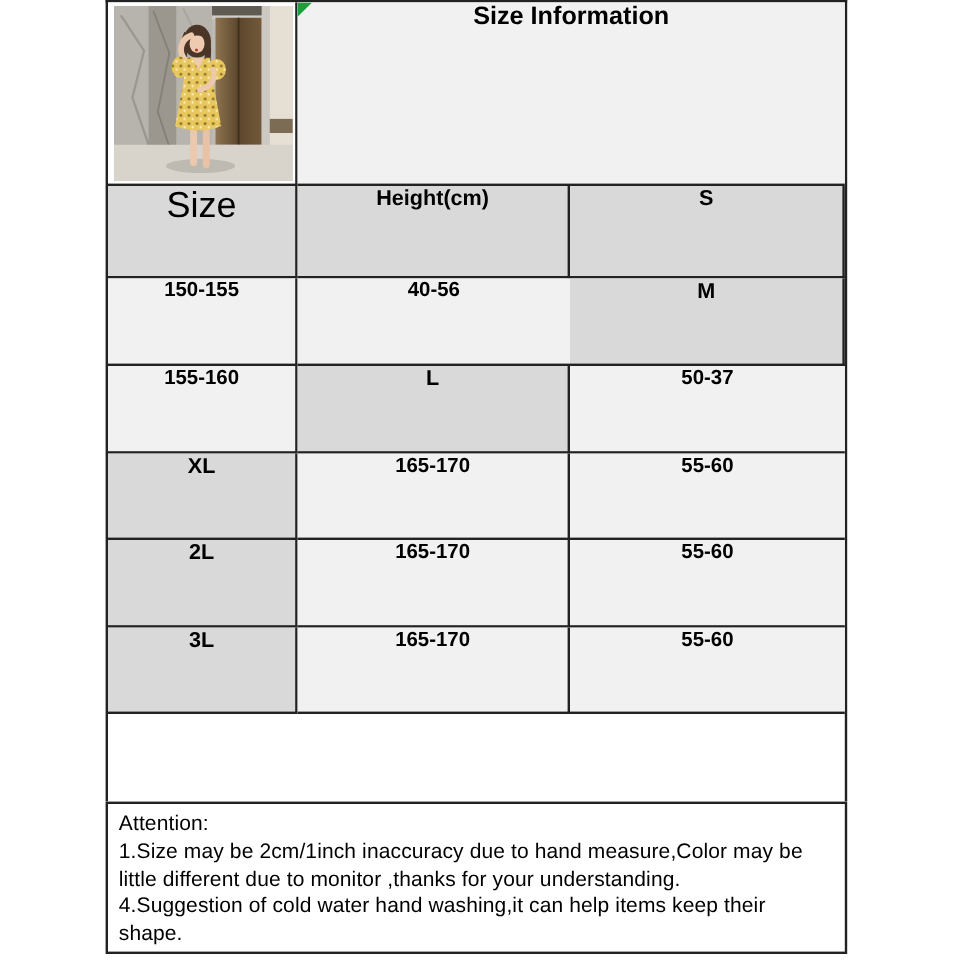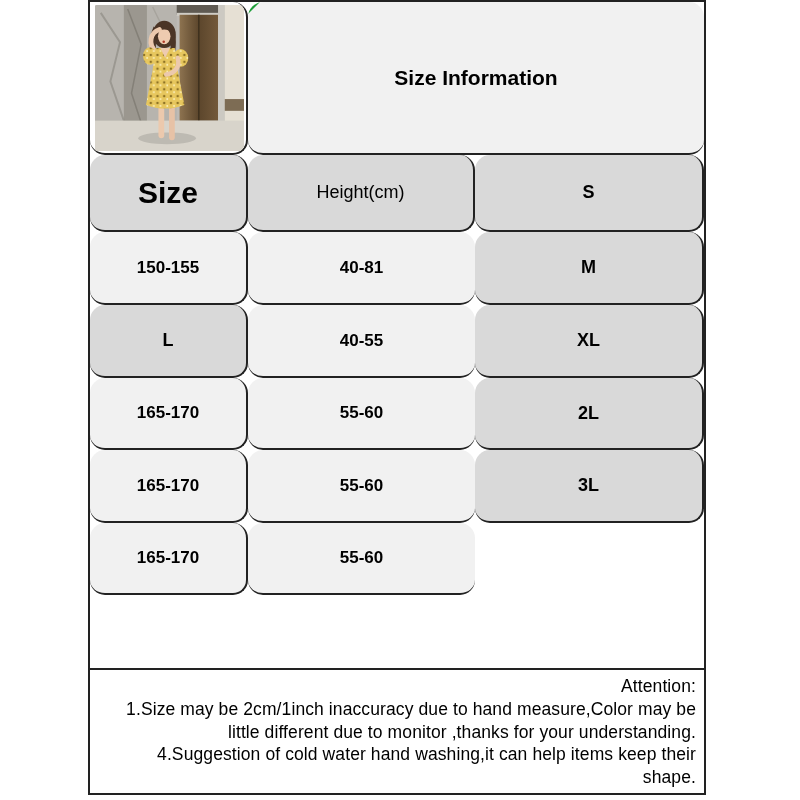--- a/index.html
+++ b/index.html
@@ -21,51 +21,51 @@
     display:grid;
     grid-template-columns:158px 227px 229px;
     grid-template-rows:153px 77px 73px 73px 72px 73px 72px 73px;
     border:2px solid var(--border);
     border-bottom:none;
     background:var(--page-bg);
   }
   .cell{
     border-right:2px solid var(--border);
     border-bottom:2px solid var(--border);
-    display:flex; align-items:center; justify-content:center;
-    overflow:hidden; position:relative;border-radius:15px;
+    display:flex; justify-content:center;
+    overflow:hidden; position:relative;
   }
   .cell.last-col{border-right:none;}
   .gray{background:var(--header-bg);}
   .light{background:var(--cell-bg);}
   .photo-cell{background:#ffffff; padding:3px 2px 2px 5px;}
   .photo-cell svg{width:100%; height:100%; display:block;}
   .title-cell{grid-column:2 / 4; background:var(--title-bg);}
   .title-text{font-size:21px; font-weight:700;}
   .corner-triangle{
     position:absolute; left:0; top:0; width:0; height:0;
     border-top:12px solid var(--corner-marker);
     border-right:12px solid transparent;
   }
-  .size-head{font-size:30px; font-weight:700;}
-  .col-head{font-size:18px; font-weight:400;}
+  .size-head{font-size:30px; font-weight:400;}
+  .col-head{font-size:18px; font-weight:700;}
   .size-label{font-size:18px; font-weight:700;}
   .value{font-size:17px; font-weight:700;}
 
   
   .attention{
     border:2px solid var(--border);
     background:#ffffff;
     height:127px;
     padding:5px 8px 0 9px;
     font-size:17.5px;
     line-height:1.3;
     letter-spacing:0.1px;
   }
-  .attention p{margin:0;text-align:right;}
+  .attention p{margin:0;}
 </style>
 </head>
 <body>
 
 <div class="sheet">
 
   <div class="grid">
 
     <div class="cell photo-cell">
       <svg viewBox="0 0 155 149" preserveAspectRatio="none" role="img">
@@ -133,32 +133,35 @@
       <span class="col-head">Height(cm)</span>
     </div>
 
     <div class="cell gray">
         <span class="size-label">S</span>
       </div>
     <div class="cell light">
         <span class="value">150-155</span>
       </div>
     <div class="cell light last-col">
-        <span class="value">40-81</span>
+        <span class="value">40-56</span>
       </div>
 
     <div class="cell gray">
         <span class="size-label">M</span>
       </div>
+    <div class="cell light">
+        <span class="value">155-160</span>
+      </div>
 
     <div class="cell gray">
         <span class="size-label">L</span>
       </div>
     <div class="cell light last-col">
-        <span class="value">40-55</span>
+        <span class="value">50-37</span>
       </div>
 
     <div class="cell gray">
         <span class="size-label">XL</span>
       </div>
     <div class="cell light">
         <span class="value">165-170</span>
       </div>
     <div class="cell light last-col">
         <span class="value">55-60</span>

